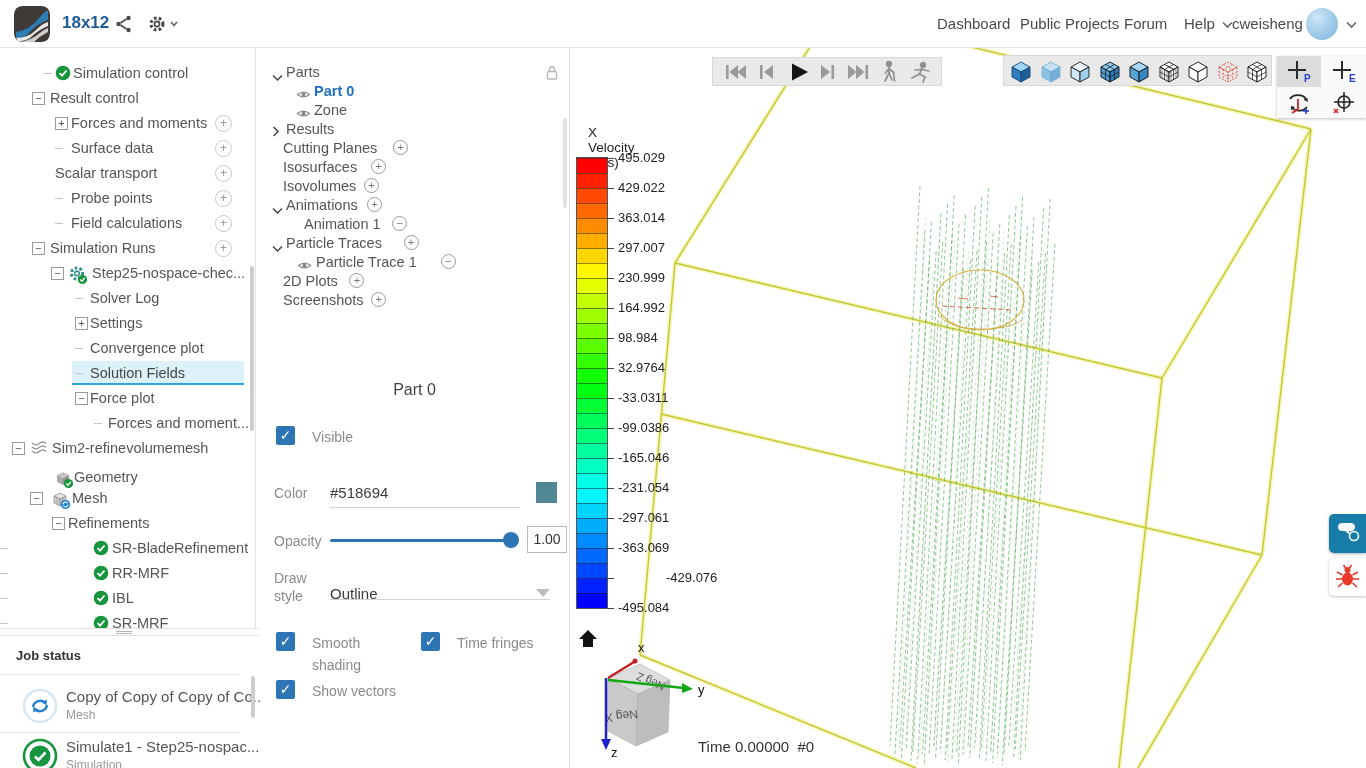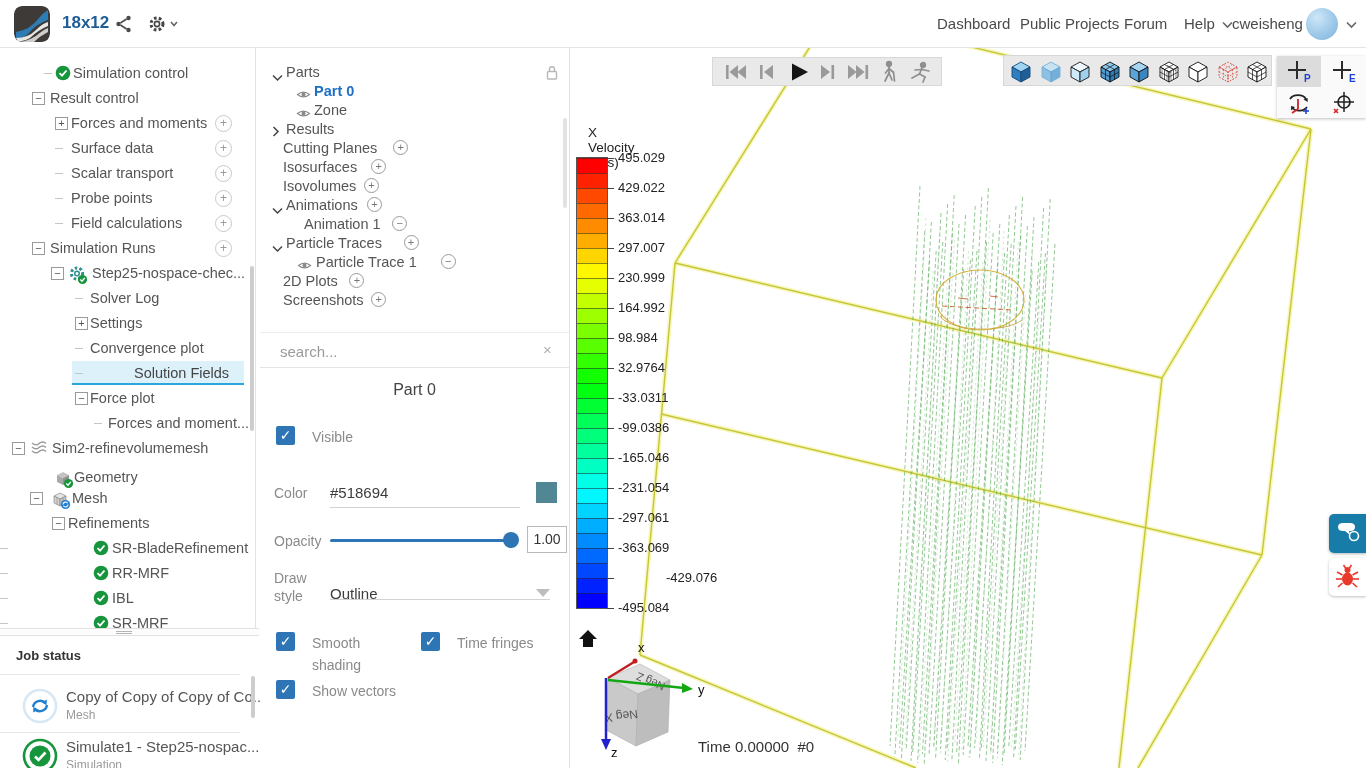--- a/index.html
+++ b/index.html
@@ -168,21 +168,21 @@
           <span class="lbl" style="left:71px;">Forces and moments</span>
           <div class="plus-right">+</div>
         </div>
         <div class="trow" style="top: 88px;">
           <div class="dash" style="left:55px;"></div>
           <span class="lbl" style="left:71px;">Surface data</span>
           <div class="plus-right">+</div>
         </div>
         <div class="trow" style="top: 113px;">
           <div class="dash" style="left:55px;"></div>
-          <span class="lbl" style="left:71px;">Scalar transport</span>
+          <span class="lbl" style="left:55px;">Scalar transport</span>
           <div class="plus-right">+</div>
         </div>
         <div class="trow" style="top: 138px;">
           <div class="dash" style="left:55px;"></div>
           <span class="lbl" style="left:71px;">Probe points</span>
           <div class="plus-right">+</div>
         </div>
         <div class="trow" style="top: 163px;">
           <div class="dash" style="left:55px;"></div>
           <span class="lbl" style="left:71px;">Field calculations</span>
@@ -211,21 +211,21 @@
           <div class="expander" style="left:75px;">+</div>
           <span class="lbl" style="left:90px;">Settings</span>
         </div>
         <div class="trow" style="top: 288px;">
           <div class="dash" style="left:75px;"></div>
           <span class="lbl" style="left:90px;">Convergence plot</span>
         </div>
         <div class="trow" style="top: 313px;">
           <div class="sel-row"></div>
           <div class="dash" style="left:75px;"></div>
-          <span class="lbl" style="left:90px;color:#444;margin-left:44px;">Solution Fields</span>
+          <span class="lbl" style="left:90px;color:#444;">Solution Fields</span>
         </div>
         <div class="trow" style="top: 338px;">
           <div class="expander" style="left:75px;">−</div>
           <span class="lbl" style="left:90px;">Force plot</span>
         </div>
         <div class="trow" style="top: 363px;">
           <div class="dash" style="left:94px;"></div>
           <span class="lbl" style="left:108px;">Forces and moment...</span>
         </div>
         <div class="trow" style="top: 388px;">
@@ -404,24 +404,20 @@
         <div class="mrow" style="top: 224px;">
           <span class="lbl " style="left:23px;">2D Plots</span>
           <div class="circ-btn" style="left: 89.4px; top: 1px;">+</div>
         </div>
         <div class="mrow" style="top: 243px;">
           <span class="lbl " style="left:23px;">Screenshots</span>
           <div class="circ-btn" style="left: 111.3px; top: 1px;">+</div>
         </div>
       </div>
     <div id="mid-scroll"></div>
-    <div id="search-wrap">
-      <input id="search-input" placeholder="search..." style="">
-      <div id="search-clear">×</div>
-    </div>
     <div id="props">
       <div id="props-title">Part 0</div>
       <div class="cb" style="left:16px; top:57px;">✓</div>
       <div class="plabel" style="left:52px; top:60px;">Visible</div>
 
       <div class="plabel" style="left:14px; top:116px;">Color</div>
       <div class="pvalue" style="left:70px; top:115px;">#518694</div>
       <div class="underline" style="left:70px; top:138px; width:190px;"></div>
       <div id="color-swatch" style="background: rgb(81, 134, 148);"></div>
 

